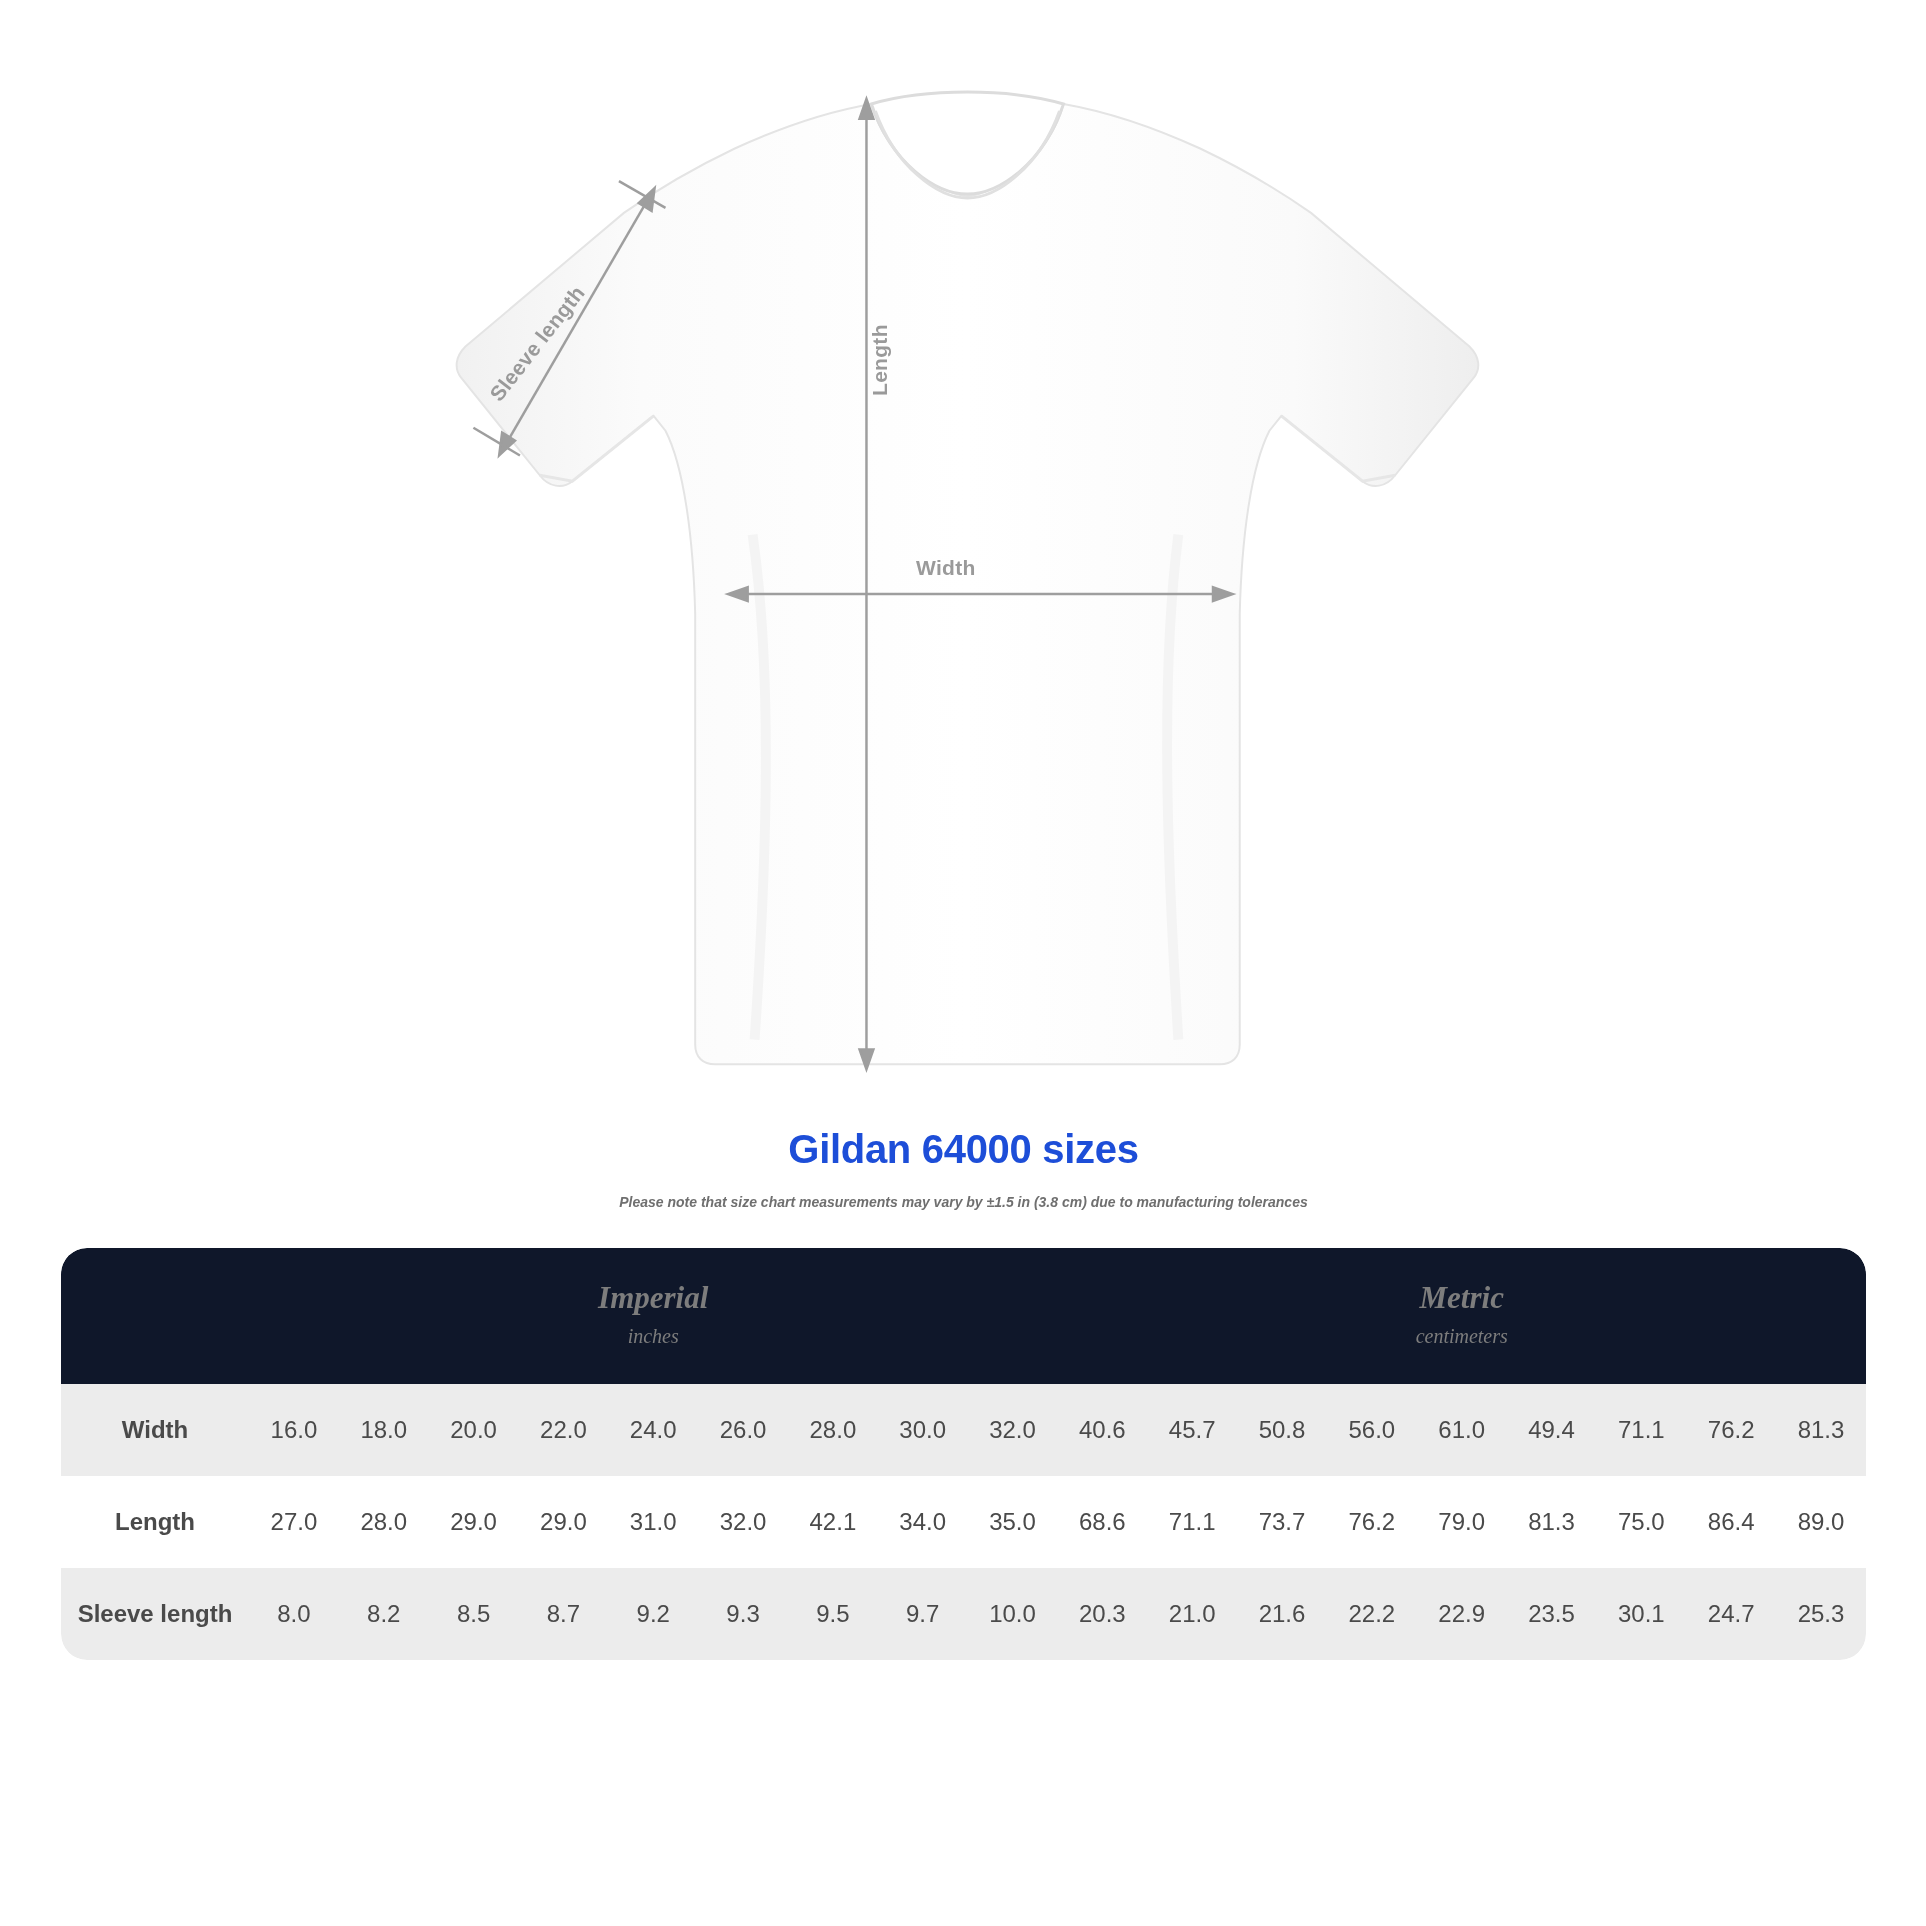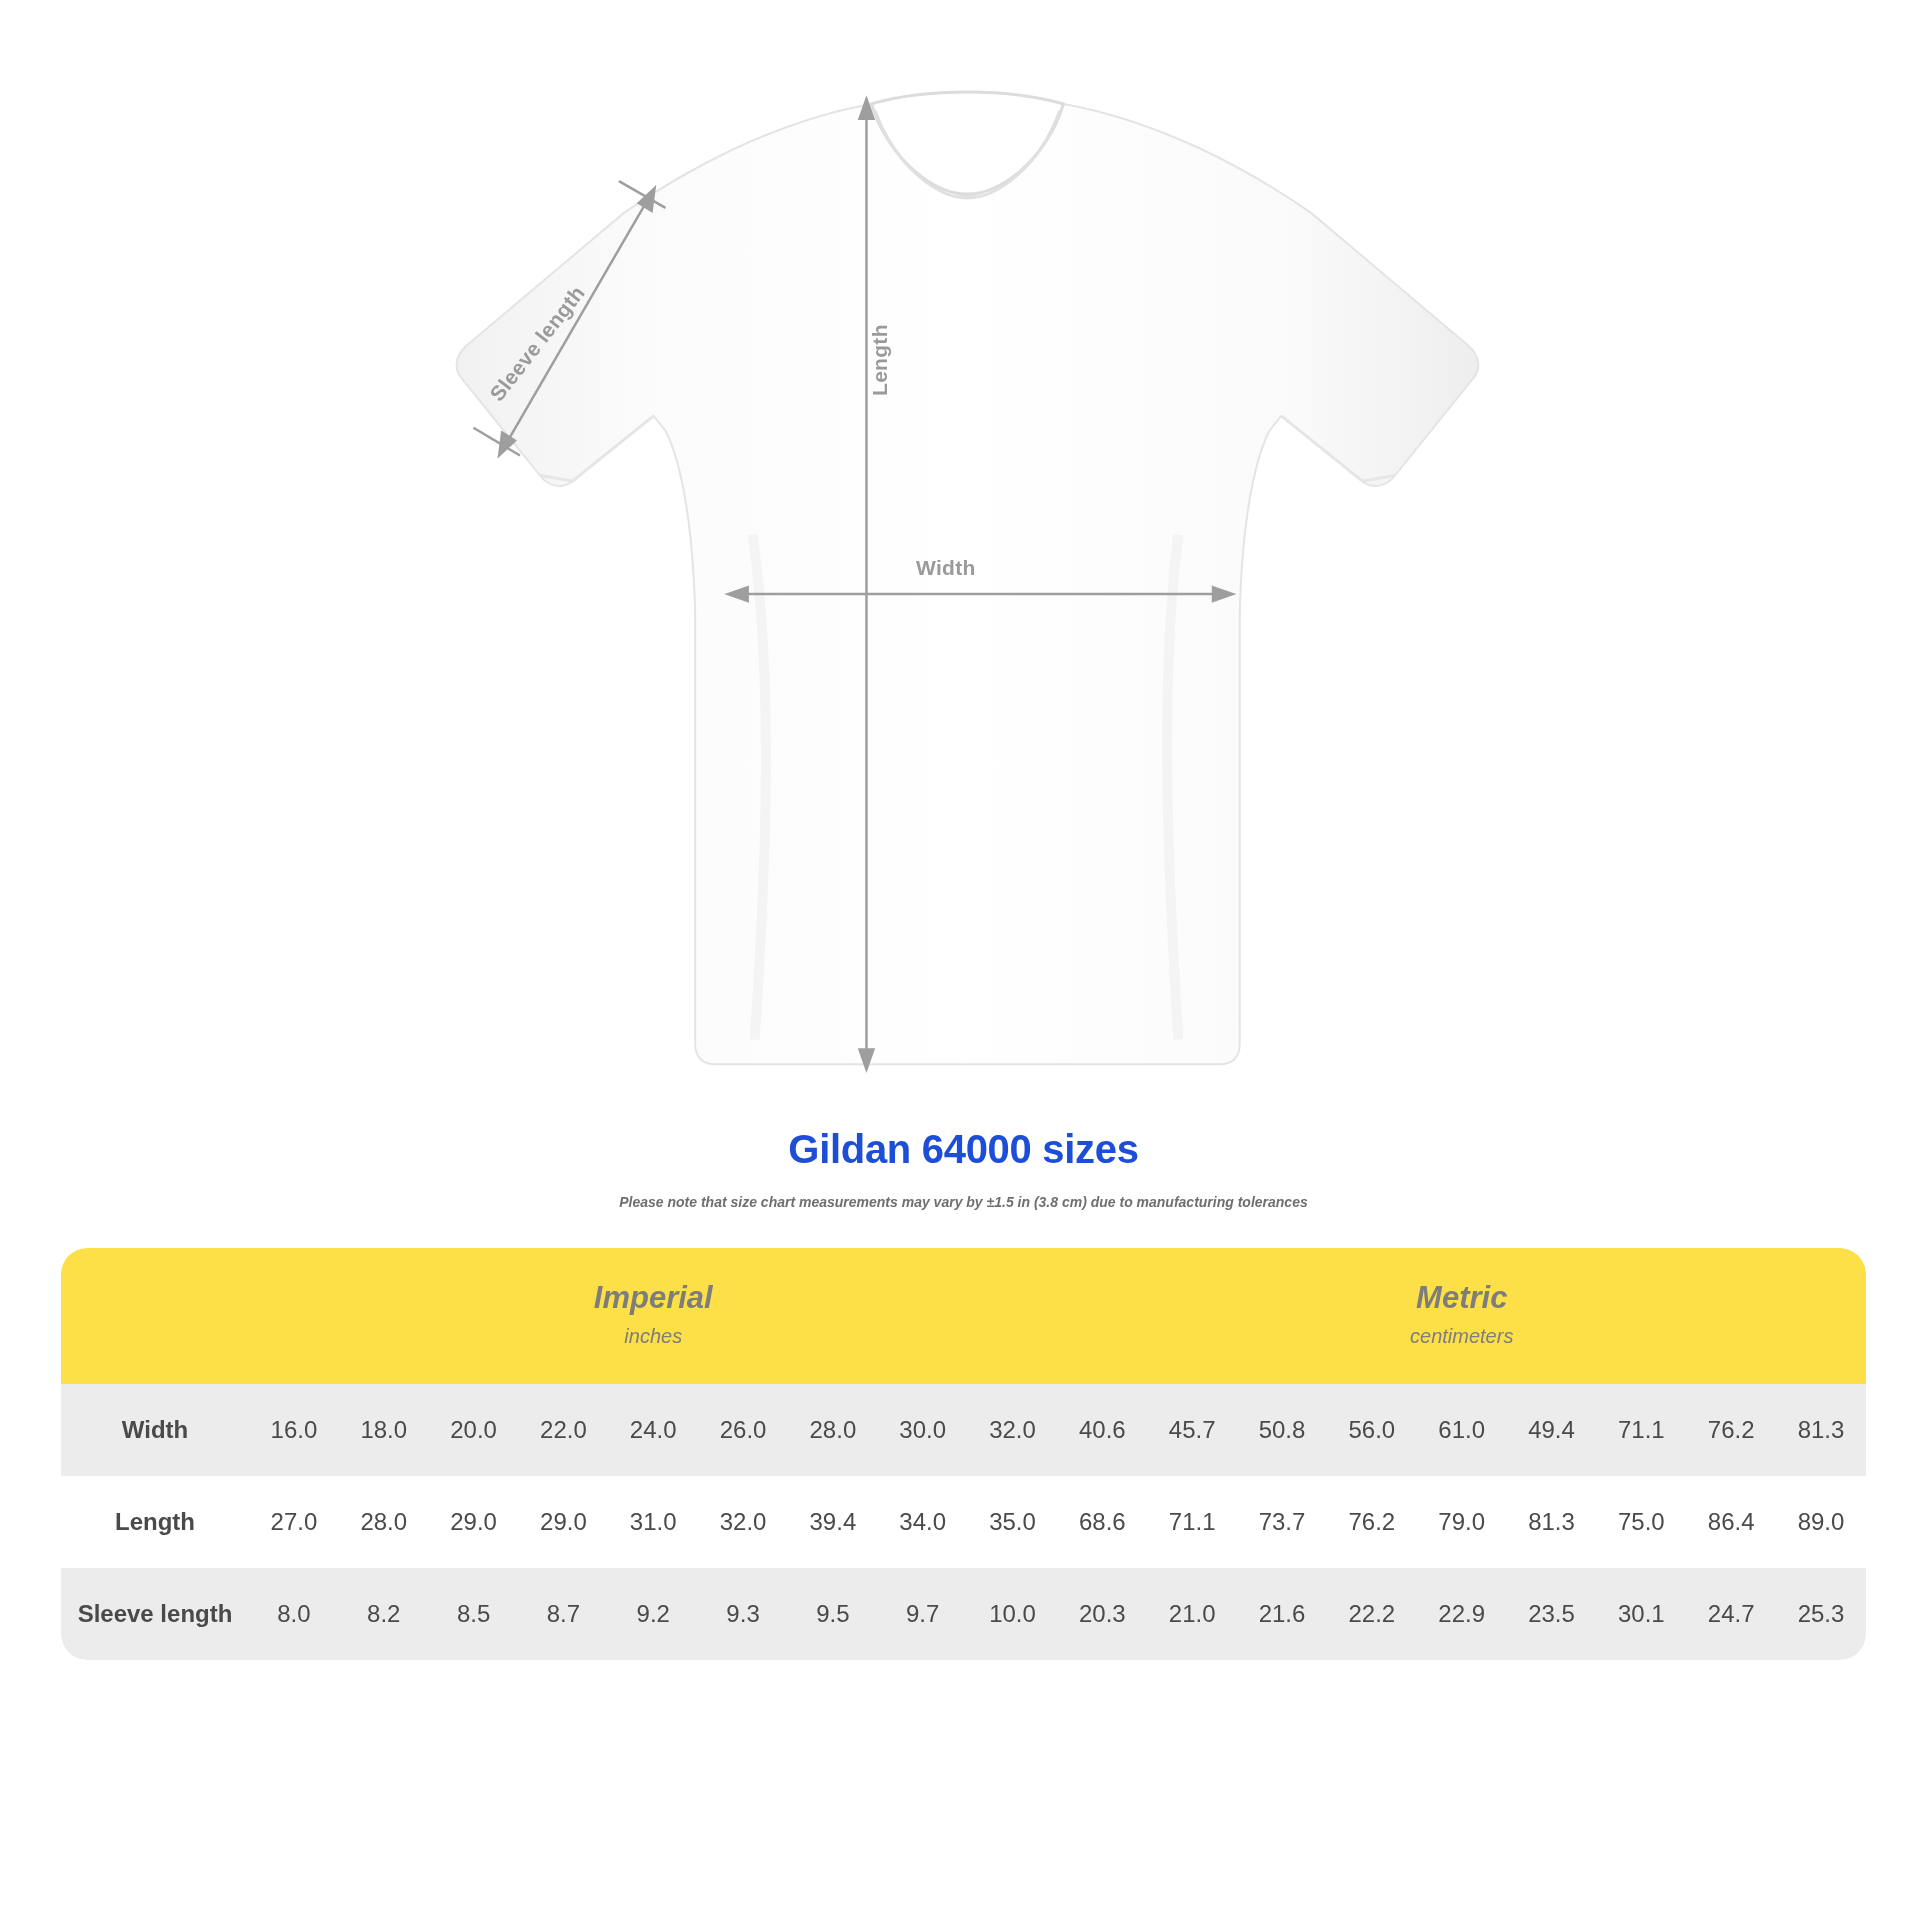--- a/index.html
+++ b/index.html
@@ -88,22 +88,23 @@
     width: 100%;
     table-layout: fixed;
   }
   table.size-table td, table.size-table th {
     border: none;
     text-align: center;
     font-size: 24px;
     color: #4a4a4a;
   }
   .unit-head td {
-    background: #fde047;
+    background: #0f172a;
     padding: 30px 0 30px 0;
+    font-family: Liberation Serif, serif;
   }
   .unit-name {
     font-size: 31px;
     font-weight: bold;
     font-style: italic;
     color: #7d7d7d;
     line-height: 1.3;
   }
   .unit-sub {
     font-size: 20px;
@@ -265,21 +266,21 @@
         </tr>
 
         <tr class="data-row plain">
           <td class="row-label">Length</td>
           <td>27.0</td>
           <td>28.0</td>
           <td>29.0</td>
           <td>29.0</td>
           <td>31.0</td>
           <td>32.0</td>
-          <td>39.4</td>
+          <td>42.1</td>
           <td>34.0</td>
           <td>35.0</td>
           <td>68.6</td>
           <td>71.1</td>
           <td>73.7</td>
           <td>76.2</td>
           <td>79.0</td>
           <td>81.3</td>
           <td>75.0</td>
           <td>86.4</td>

